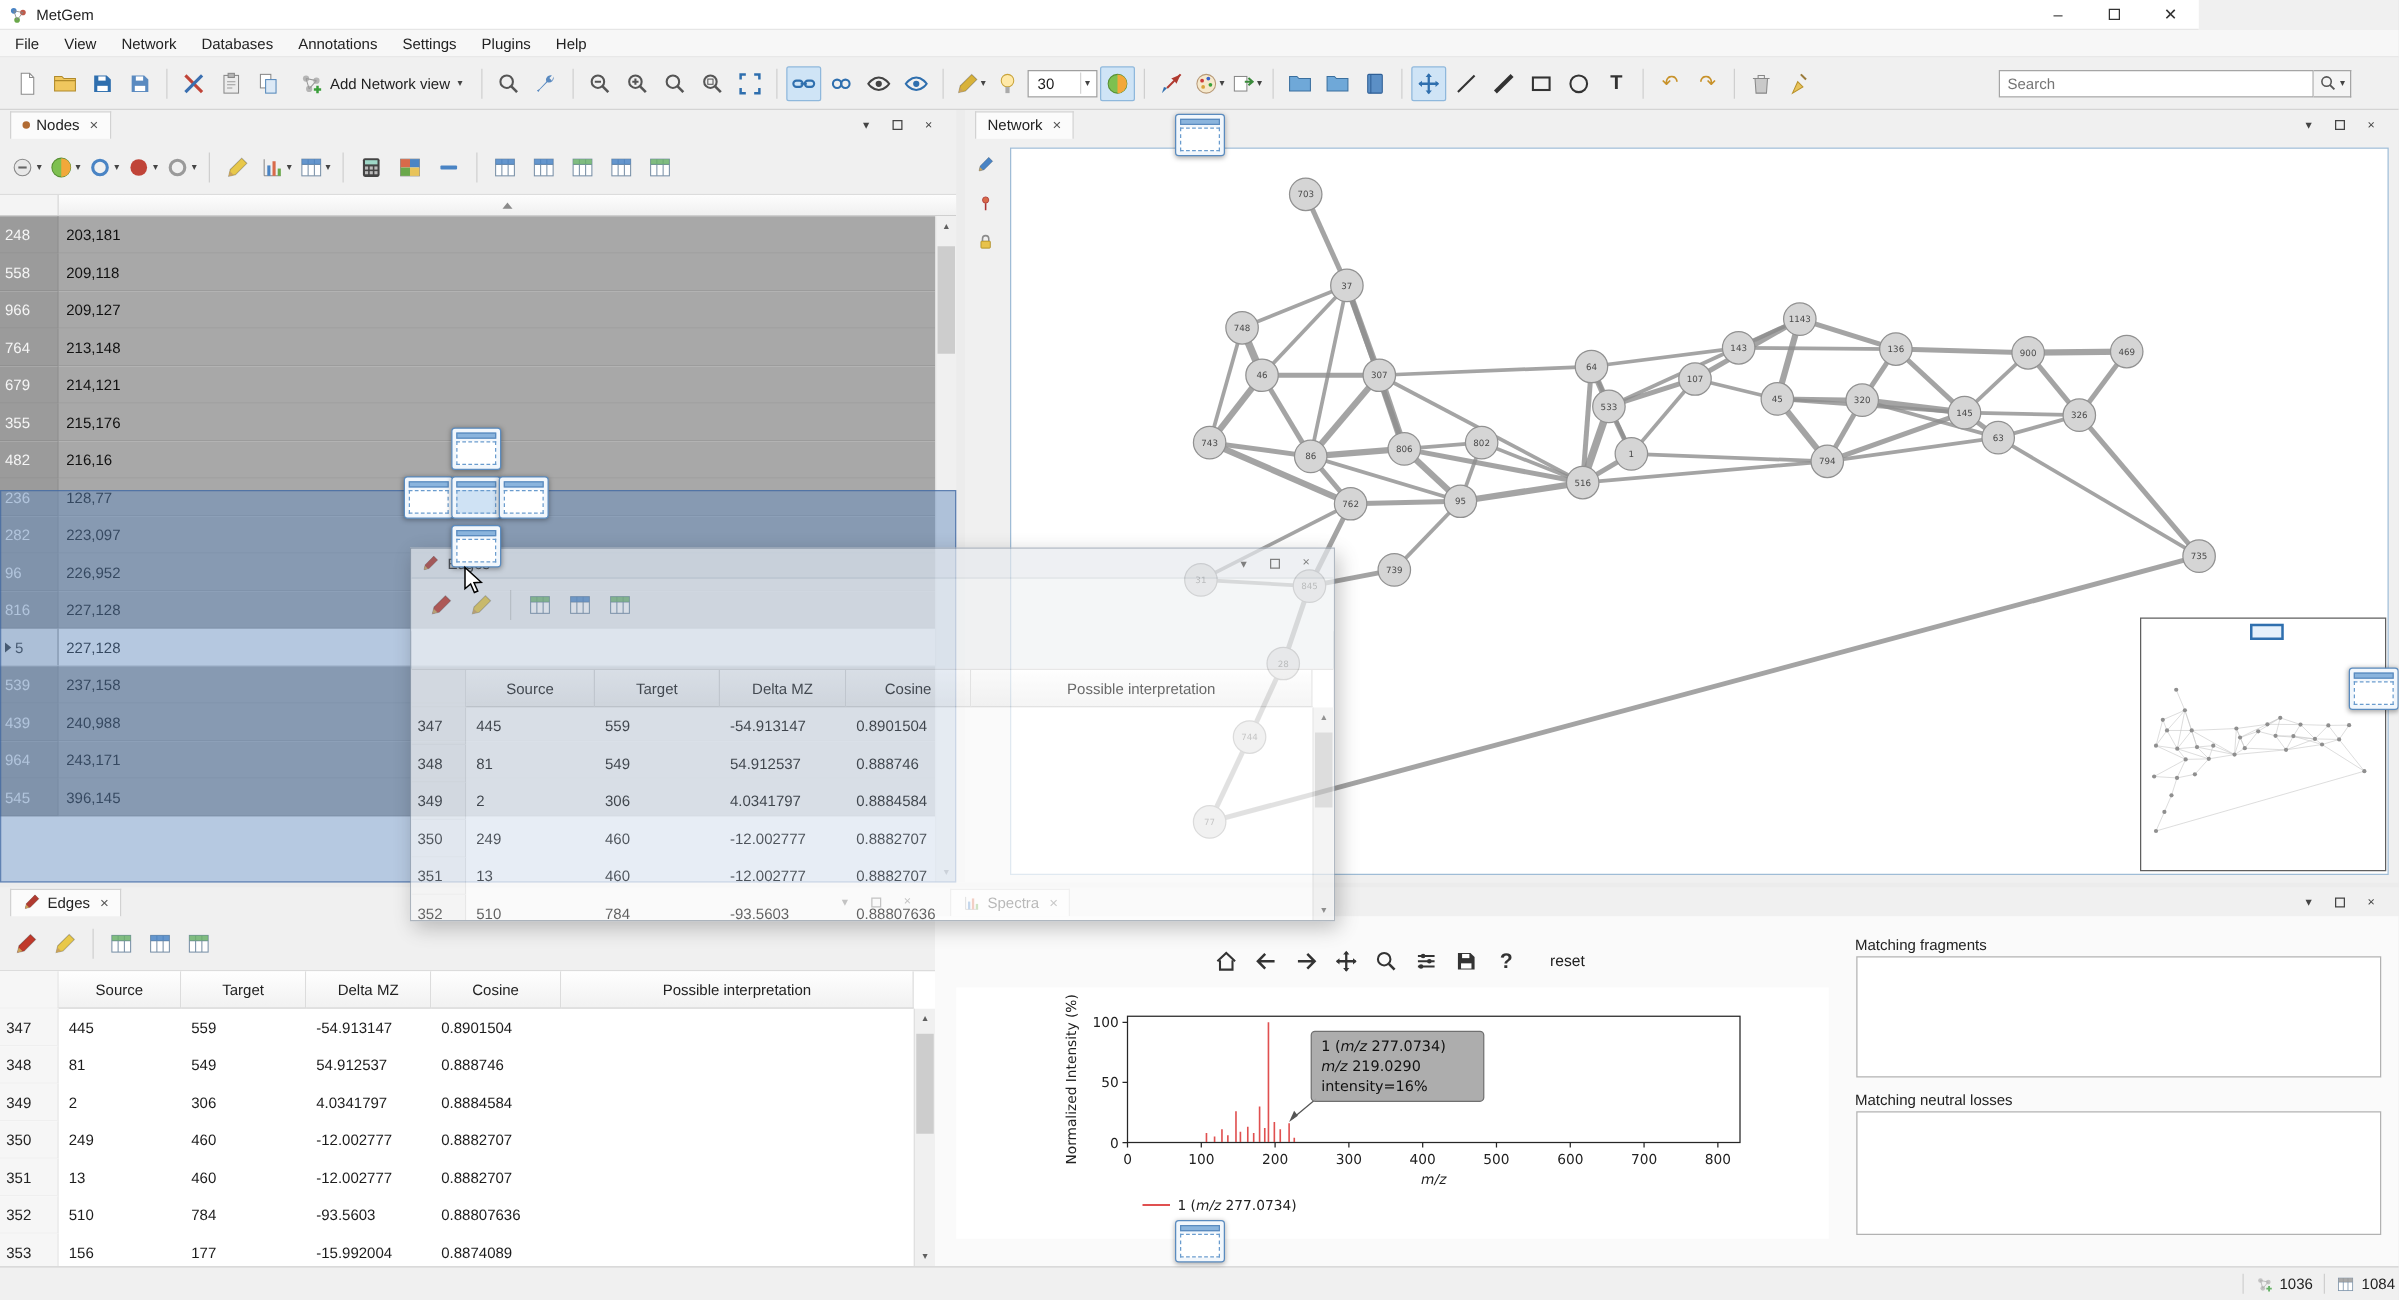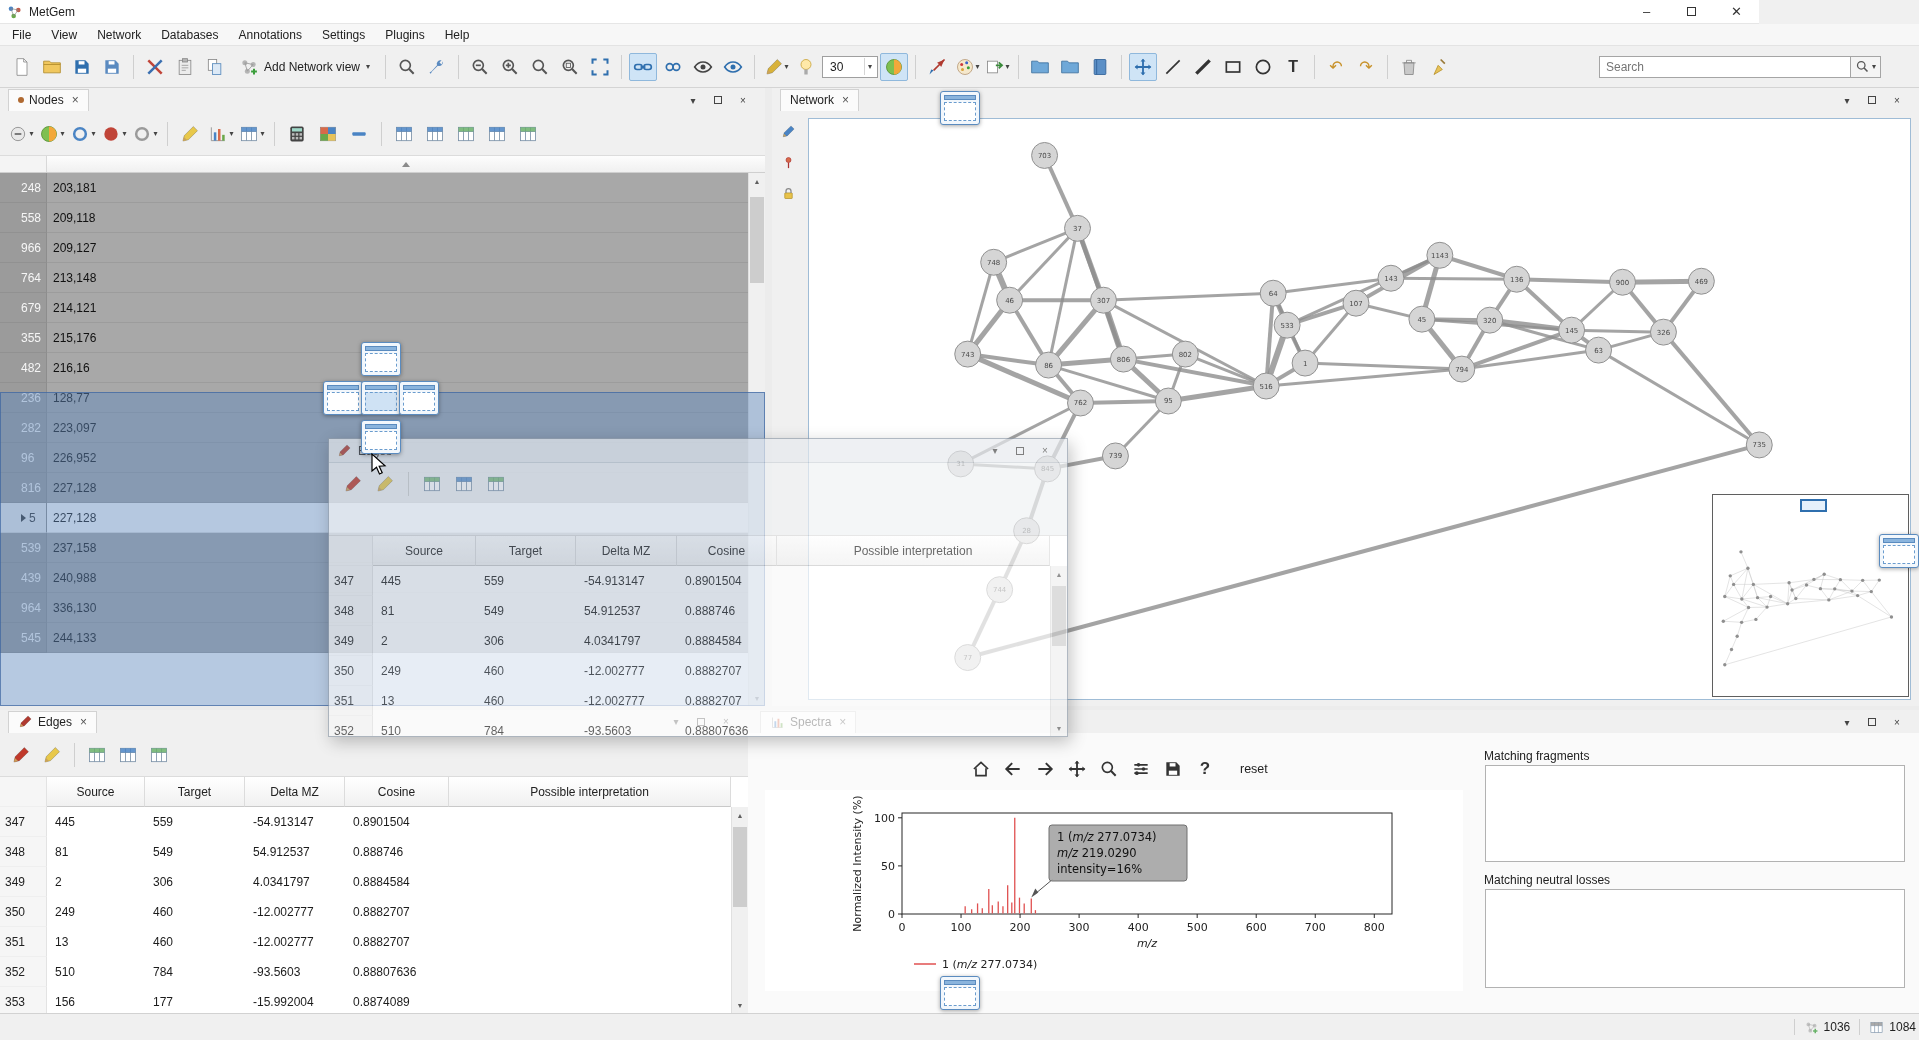--- a/index.html
+++ b/index.html
@@ -40,21 +40,21 @@
   .tabdot{width:6px;height:6px;border-radius:50%;background:#b06a32;display:inline-block}
   
   #nodes-panel{position:absolute;left:0;top:88px;width:765px;height:618px;background:#f0f0f0}
   .ntable{position:absolute;left:0;top:67px;right:0;bottom:0;background:#fff;overflow:hidden;border-top:1px solid #dcdcdc}
   .nt-head{height:17px;display:flex;background:linear-gradient(#fdfdfd,#f0f0f0);border-bottom:1px solid #cfcfcf}
   .nt-corner{width:47px;border-right:1px solid #d8d8d8;background:#f4f4f4}
   .nt-col{flex:1;display:flex;align-items:center;justify-content:center}
   .sort-up{width:0;height:0;border-left:4px solid transparent;border-right:4px solid transparent;border-bottom:5px solid #8a8a8a}
   #nodes-body{position:absolute;left:0;top:17px;right:17px;bottom:0}
   .nrow{display:flex;height:30px}
-  .nhdr{width:47px;background:#9b9b9b;color:#f6f6f6;display:flex;align-items:center;padding-left:21px;border-right:1px solid #8d8d8d;border-bottom:1px solid #919191;gap:3px}
+  .nhdr{width:47px;background:#9b9b9b;color:#f6f6f6;display:flex;align-items:center;padding-left:4px;border-right:1px solid #8d8d8d;border-bottom:1px solid #919191;gap:3px}
   .ncell{flex:1;background:#a8a8a8;color:#111;display:flex;align-items:center;padding-left:6px;border-bottom:1px solid #9c9c9c}
   .nrow.current .nhdr{background:#ededed;color:#333;border-bottom:1px solid #d8d8d8}
   .nrow.current .ncell{background:#fdfdfd;border-bottom:1px solid #e2e2e2}
   .curmark{width:0;height:0;border-left:5px solid #333;border-top:4px solid transparent;border-bottom:4px solid transparent;display:inline-block}
   
   .vscroll{position:absolute;right:0;width:17px;background:#f0f0f0;border-left:1px solid #e0e0e0}
   .vs-up,.vs-dn{position:absolute;left:0;right:0;height:16px;display:flex;align-items:center;justify-content:center;color:#5f5f5f;font-size:7px}
   .vs-up{top:0}.vs-dn{bottom:0}
   .vs-thumb{position:absolute;left:1px;right:1px;background:#cdcdcd}
   
@@ -729,25 +729,25 @@
           <div class="nrow">
             <div class="nhdr">539</div>
             <div class="ncell">237,158</div>
           </div>
           <div class="nrow">
             <div class="nhdr">439</div>
             <div class="ncell">240,988</div>
           </div>
           <div class="nrow">
             <div class="nhdr">964</div>
-            <div class="ncell">336,130</div>
+            <div class="ncell">243,171</div>
           </div>
           <div class="nrow">
             <div class="nhdr">545</div>
-            <div class="ncell">244,133</div>
+            <div class="ncell">396,145</div>
           </div>
         </div>
       <div class="vscroll" style="top:17px;bottom:0">
         <div class="vs-up">▲</div>
         <div class="vs-thumb" style="top:24px;height:86px"></div>
         <div class="vs-dn">▼</div>
       </div>
     </div>
   </div>
 

